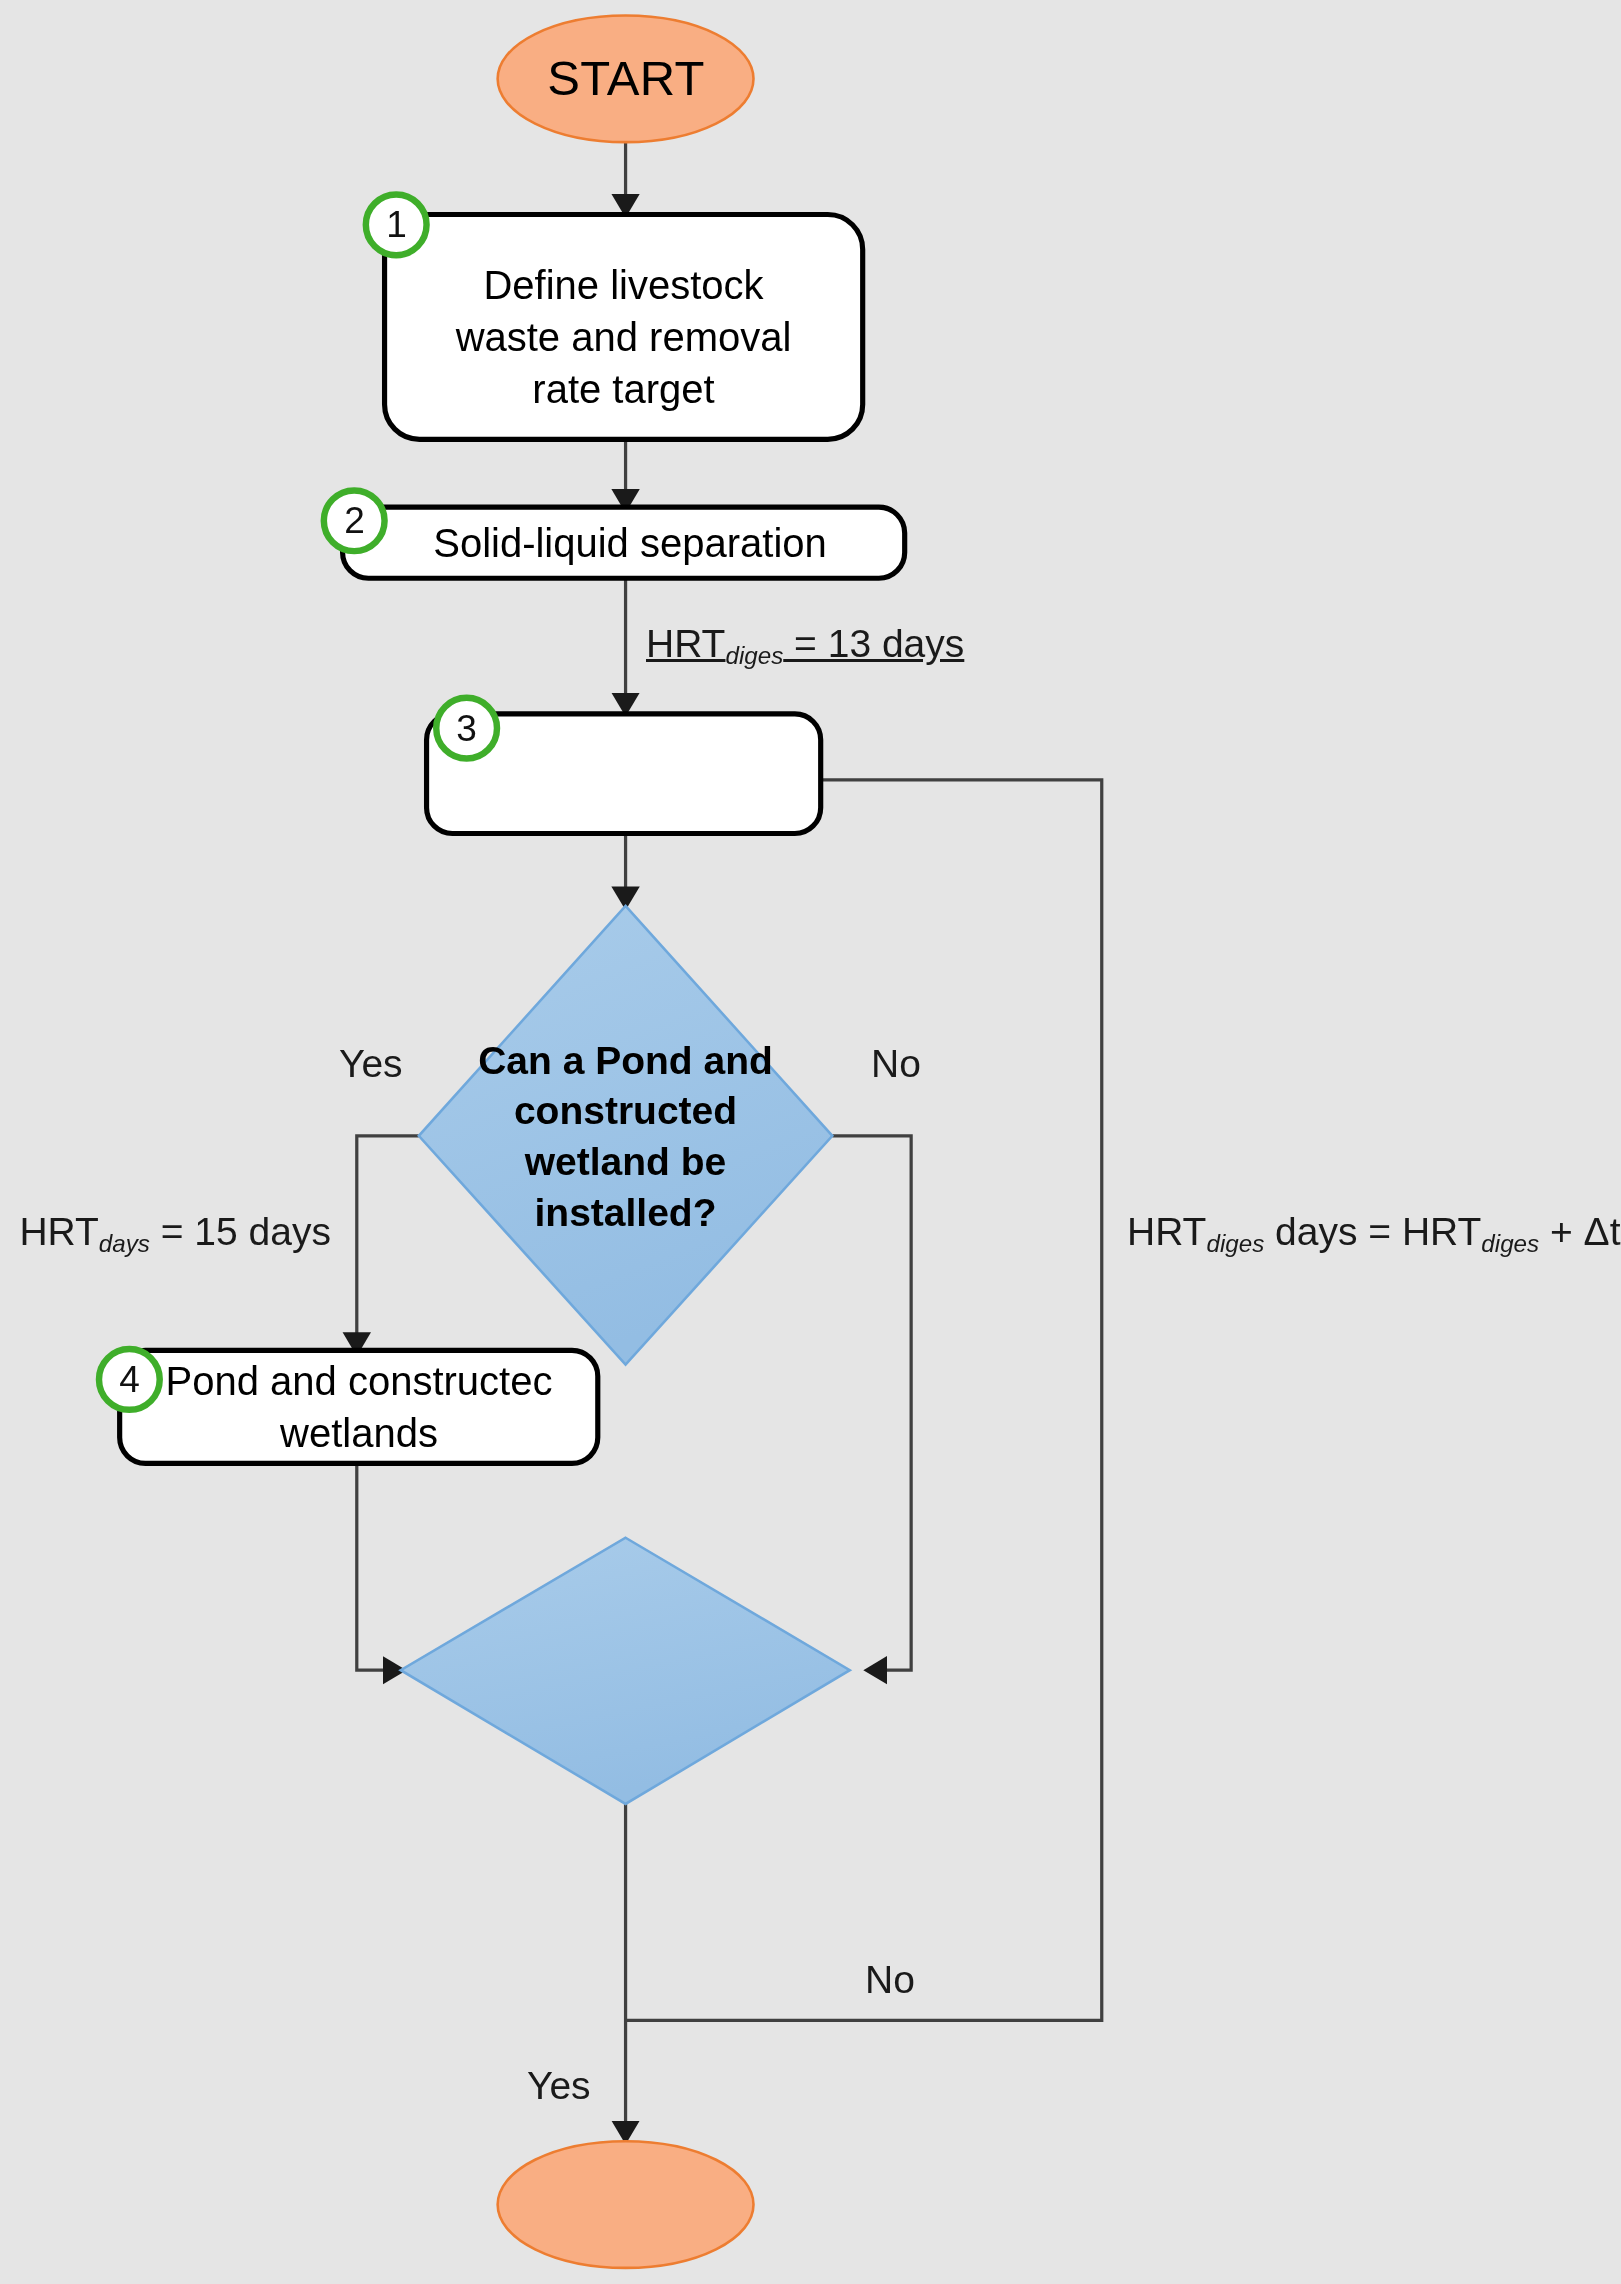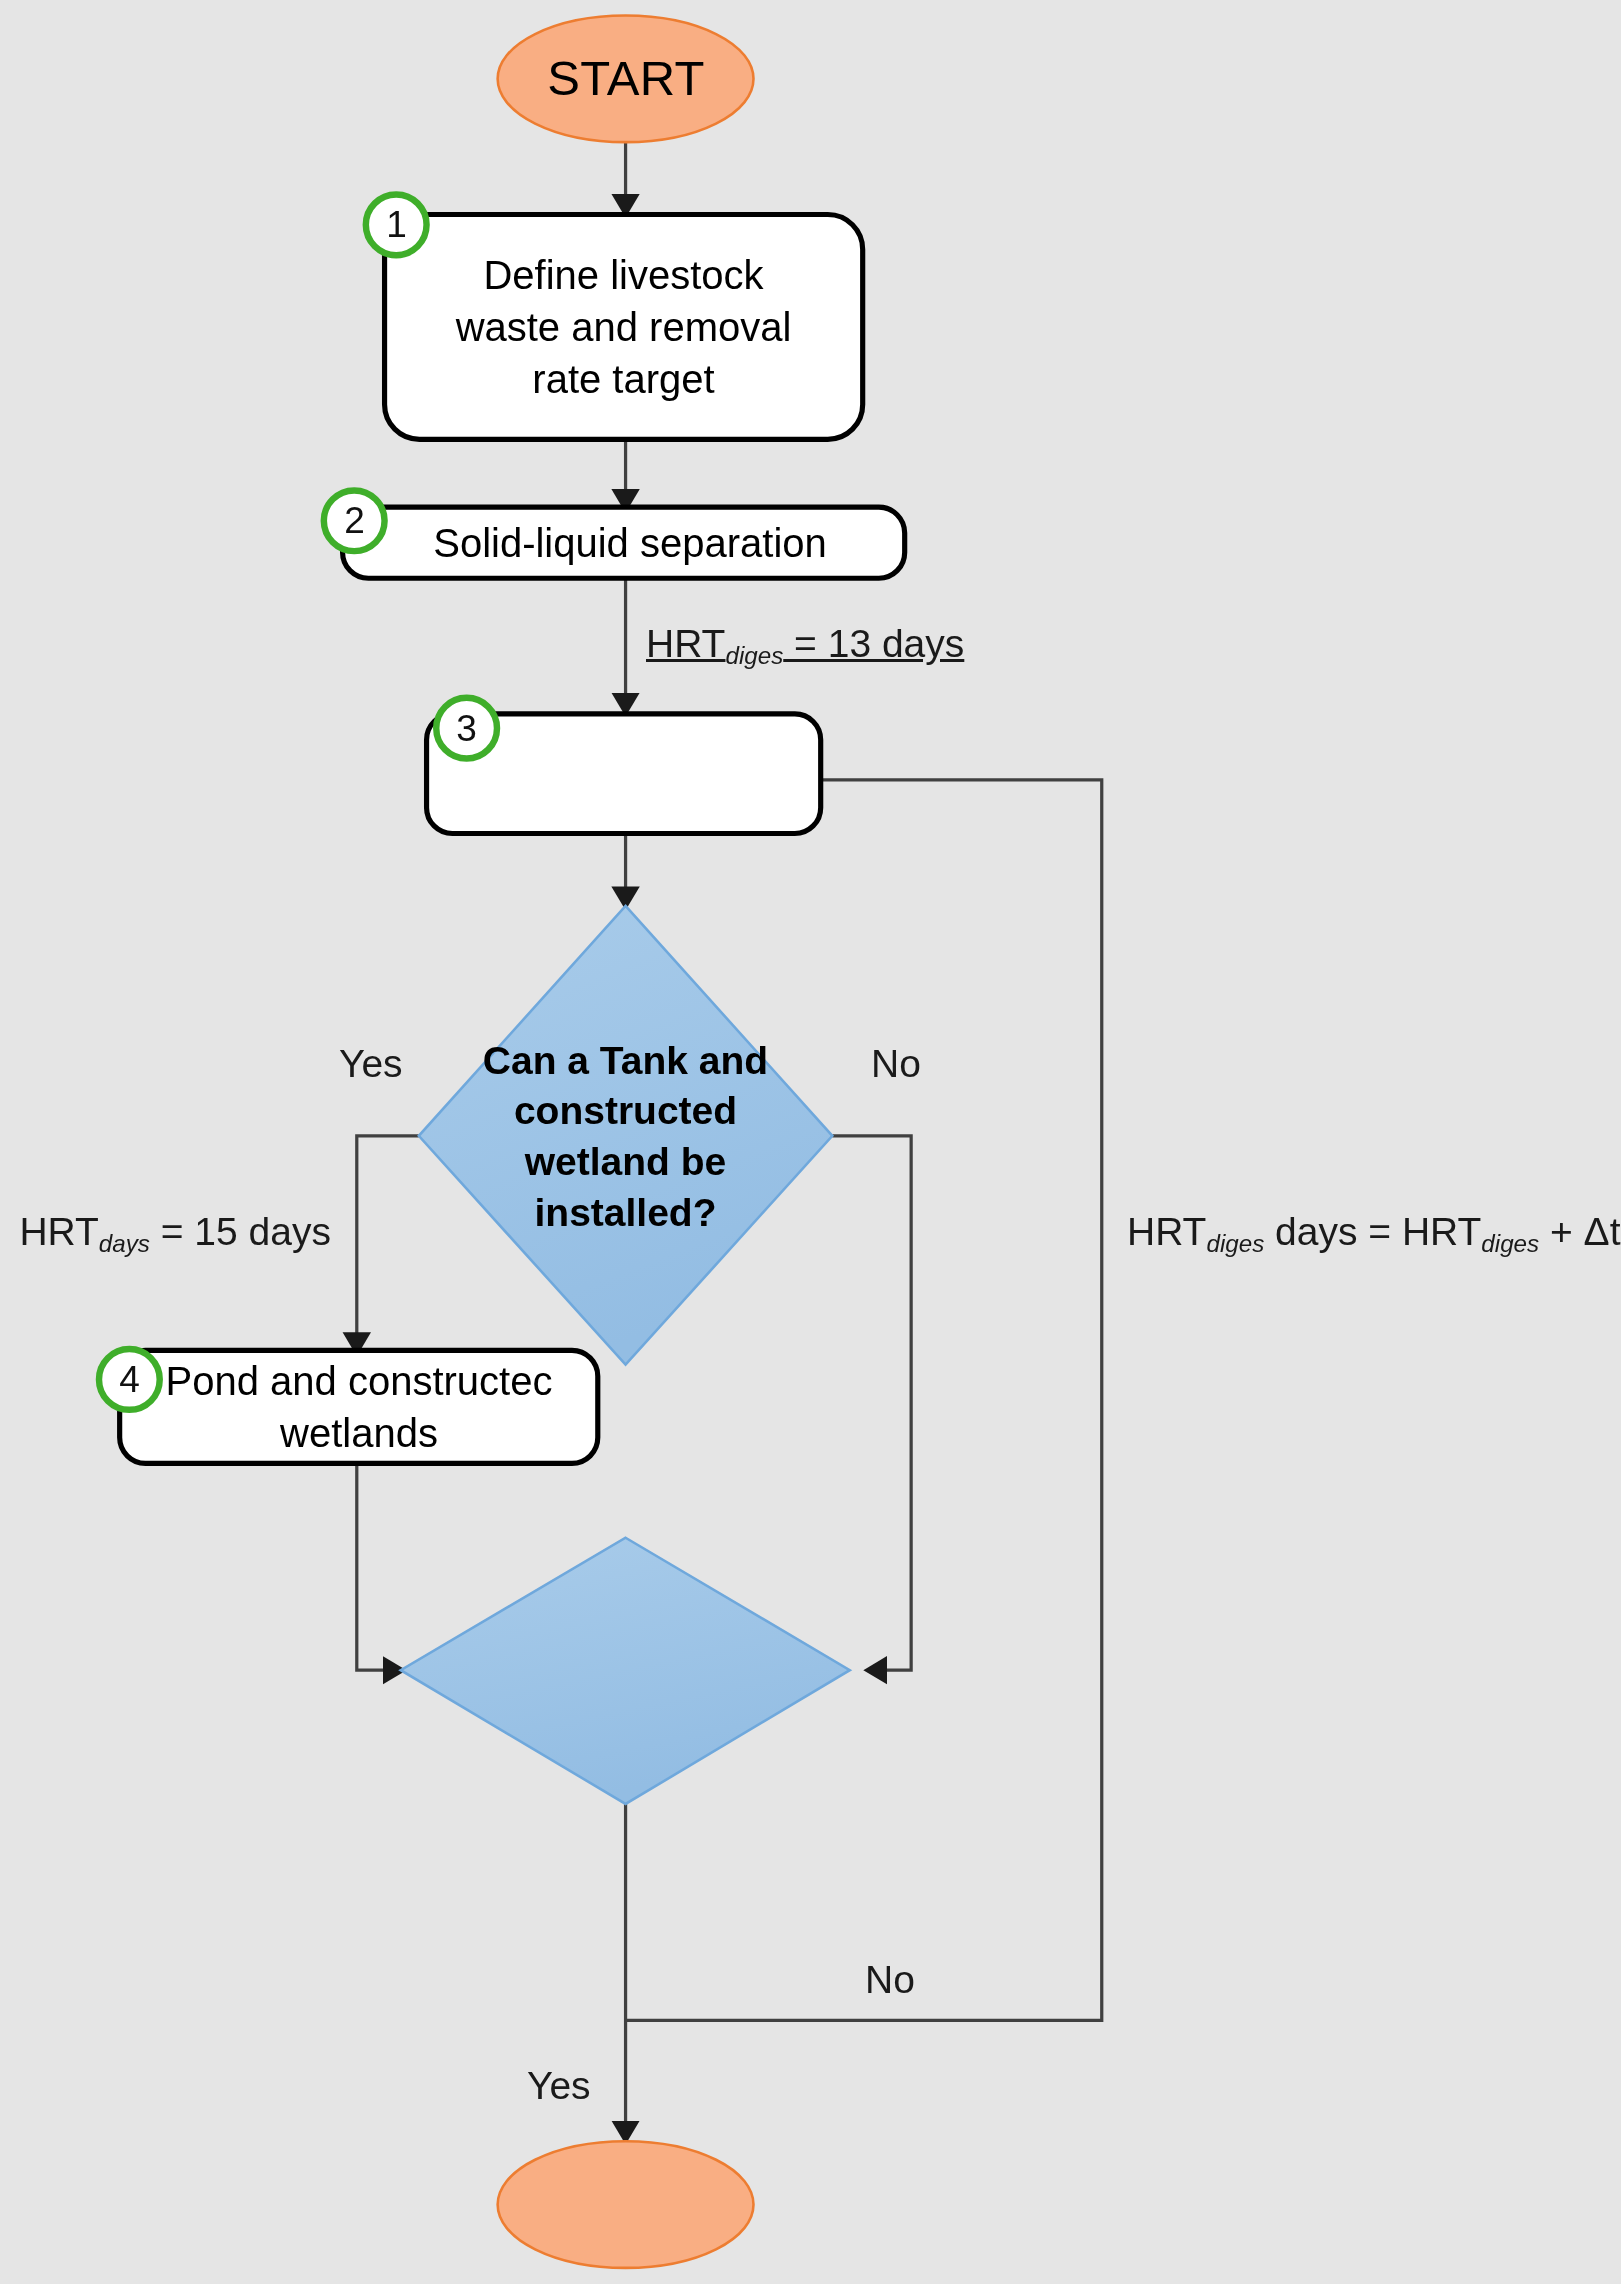--- a/index.html
+++ b/index.html
@@ -125,35 +125,35 @@
     <ellipse cx="968" cy="3412" rx="198" ry="98" fill="#F9AE83" stroke="#ED7D31" stroke-width="4"></ellipse>
 
     <circle cx="613" cy="348" r="47" fill="#FFFFFF" stroke="#3FAE2A" stroke-width="10"></circle>
     <circle cx="548" cy="806" r="47" fill="#FFFFFF" stroke="#3FAE2A" stroke-width="10"></circle>
     <circle cx="722" cy="1127" r="47" fill="#FFFFFF" stroke="#3FAE2A" stroke-width="10"></circle>
     <circle cx="200" cy="2135" r="47" fill="#FFFFFF" stroke="#3FAE2A" stroke-width="10"></circle>
   </svg>
 
   <div class="node-text terminator-text" style="left:498px; top:40px; width:256px; height:78px;">START</div>
 
-  <div class="node-text process-text" style="left:391px; top:227px; width:465px; height:199px;">Define livestock
+  <div class="node-text process-text" style="left:391px; top:237px; width:465px; height:199px;">Define livestock
 waste and removal
 rate target</div>
   <div class="badge-text" style="left:366px; top:194px; width:61px; height:61px;">1</div>
 
   <div class="node-text process-text" style="left:362px; top:507px; width:536px; height:71px;">Solid-liquid separation</div>
   <div class="badge-text" style="left:324px; top:490px; width:61px; height:61px;">2</div>
 
   <div class="edge-label" style="left:646px; top:622px;text-decoration:underline;">
     <span>HRT</span><sub>diges</sub><span> =  13 days</span>
   </div>
 
   <div class="badge-text" style="left:436px; top:698px; width:61px; height:61px;">3</div>
 
-  <div class="node-text decision-text" style="left:446px; top:1008px; width:359px; height:258px;">Can a Tank and
+  <div class="node-text decision-text" style="left:446px; top:1008px; width:359px; height:258px;">Can a Pond and
 constructed
 wetland be
 installed?</div>
 
   <div class="edge-label" style="left:339px; top:1042px;">Yes</div>
   <div class="edge-label" style="left:871px; top:1042px;">No</div>
 
   <div class="edge-label" style="left:19.4px; top:1210px;">
     <span>HRT</span><sub>days</sub><span> =  15 days</span>
   </div>

